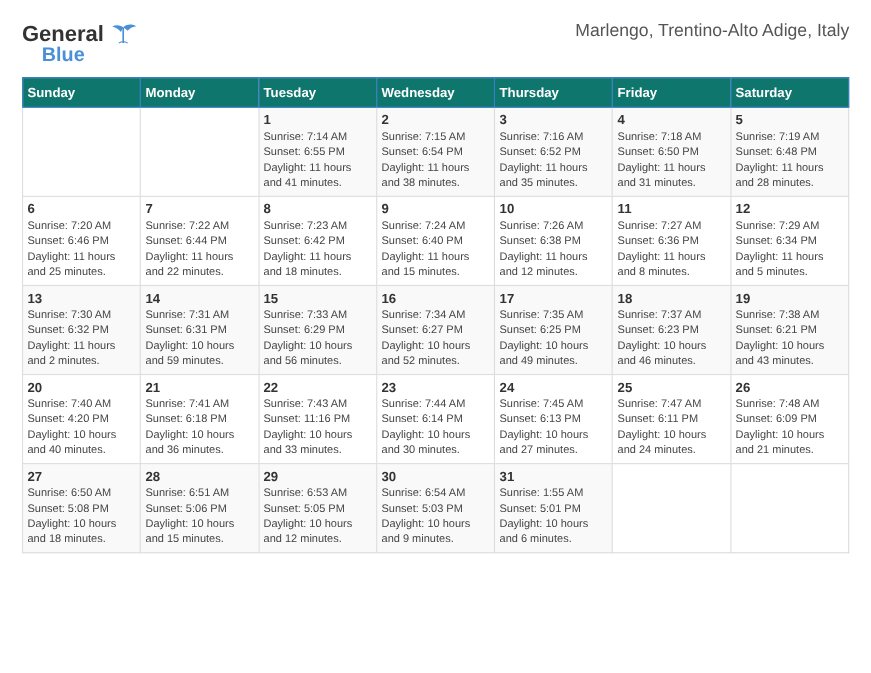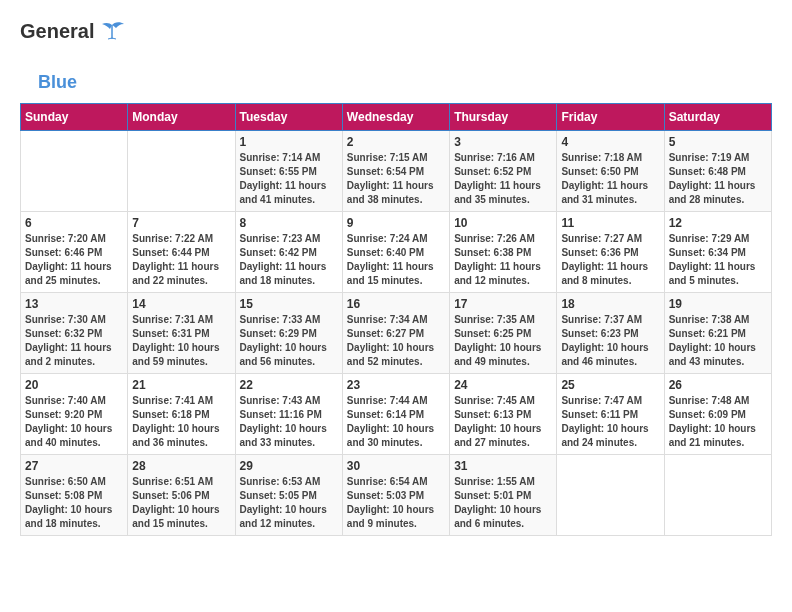--- a/index.html
+++ b/index.html
@@ -13,41 +13,40 @@
     .header {
       display: flex;
       justify-content: space-between;
       align-items: flex-start;
       margin-bottom: 10px;
     }
     .logo {
       display: flex;
       flex-direction: column;
       align-items: flex-start;
-      gap: 33px;
     }
     .title-block {
       text-align: right;
     }
     .month-title {
       font-size: 36px;
       font-weight: bold;
       color: #333;
     }
     .location-title {
       font-size: 16px;
       color: #555;
     }
     table {
       width: 100%;
       border-collapse: collapse;
       font-size: 11px;
     }
     thead tr {
-      background-color: #be185d;
+      background-color: #0f766e;
       color: #fff;
     }
     thead th {
       padding: 6px 4px;
       text-align: left;
       font-size: 12px;
       font-weight: bold;
       border: 1px solid #3a80c9;
     }
     tbody tr {
@@ -64,21 +63,20 @@
     .day-num {
       font-weight: bold;
       font-size: 12px;
       display: block;
       margin-bottom: 2px;
     }
     .day-detail {
       font-size: 10px;
       line-height: 1.4;
       color: #444;
-      font-weight: bold;
     }
     tbody tr:nth-child(odd) {
       background-color: #f9f9f9;
     }
     tbody tr:nth-child(even) {
       background-color: #fff;
     }
     .empty-cell {
       background: #fff;
     }
@@ -93,20 +91,21 @@
       <svg width="28" height="22" viewBox="0 0 28 22" style="margin-left:2px;">
         <path d="M14 4 C16 1, 22 0, 26 3 C22 3, 20 5, 18 7 C16 5, 14 4, 14 4Z" fill="#4a90d9"></path>
         <path d="M14 4 C12 2, 8 1, 4 3 C8 4, 10 6, 12 8 C13 6, 14 4, 14 4Z" fill="#4a90d9"></path>
         <path d="M14 4 L14 18" stroke="#4a90d9" stroke-width="1.5" fill="none"></path>
         <path d="M10 18 Q14 16 18 18" stroke="#4a90d9" stroke-width="1" fill="none"></path>
       </svg>
     </div>
     <span style="font-size:18px;font-weight:bold;color:#4a90d9;margin-top:-4px;margin-left:18px;">Blue</span>
   </div>
   <div class="title-block">
+    <div class="location-title">Marlengo, Trentino-Alto Adige, Italy</div>
   </div>
 </div>
 
 <table>
   <thead>
     <tr>
     <th>Sunday</th>
         <th>Monday</th>
         <th>Tuesday</th>
         <th>Wednesday</th>
@@ -235,21 +234,21 @@
           <span class="day-num">19</span>
           <div class="day-detail">Sunrise: 7:38 AM
 Sunset: 6:21 PM
 Daylight: 10 hours and 43 minutes.</div>
         </td>
       </tr>
       <tr>
         <td>
           <span class="day-num">20</span>
           <div class="day-detail">Sunrise: 7:40 AM
-Sunset: 9:20 PM
+Sunset: 4:20 PM
 Daylight: 10 hours and 40 minutes.</div>
         </td>
         <td>
           <span class="day-num">21</span>
           <div class="day-detail">Sunrise: 7:41 AM
 Sunset: 6:18 PM
 Daylight: 10 hours and 36 minutes.</div>
         </td>
         <td>
           <span class="day-num">22</span>

